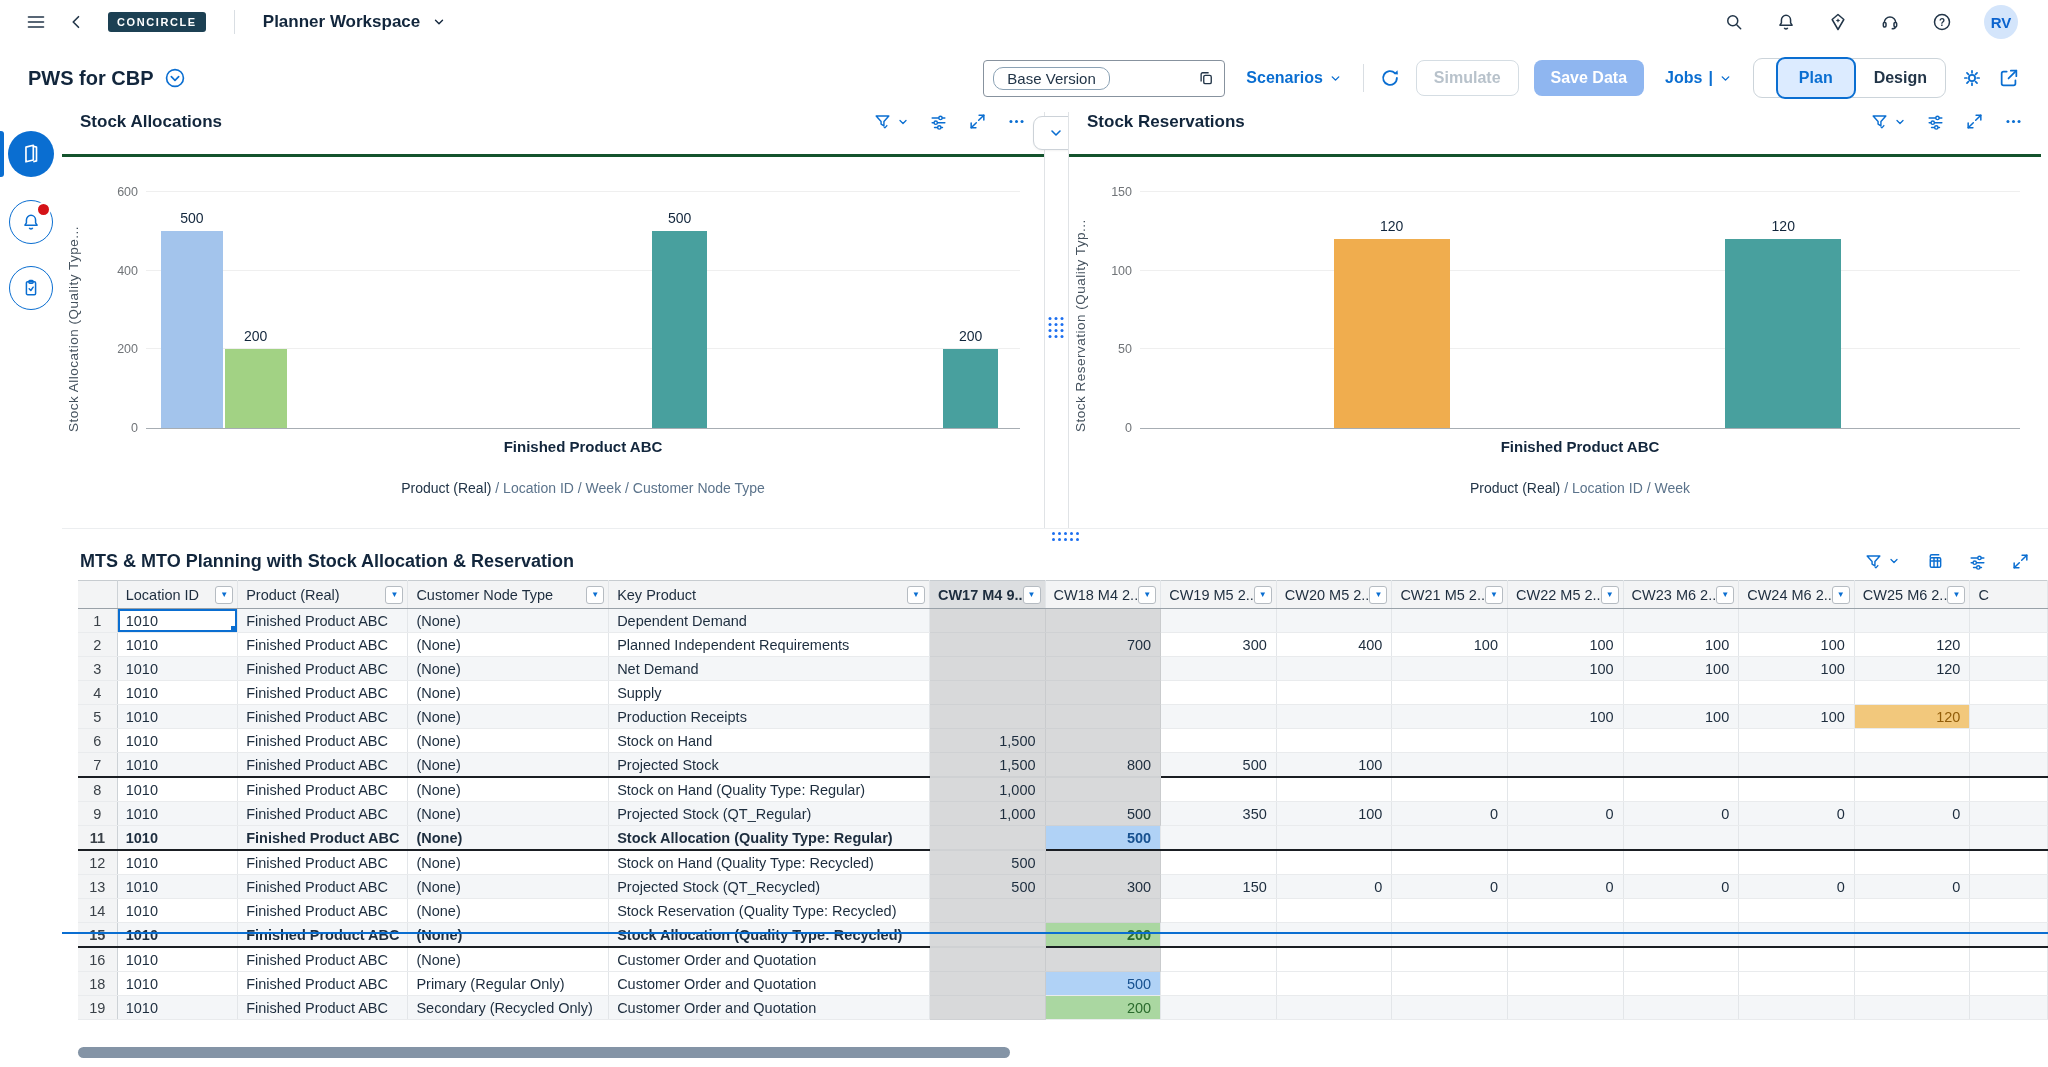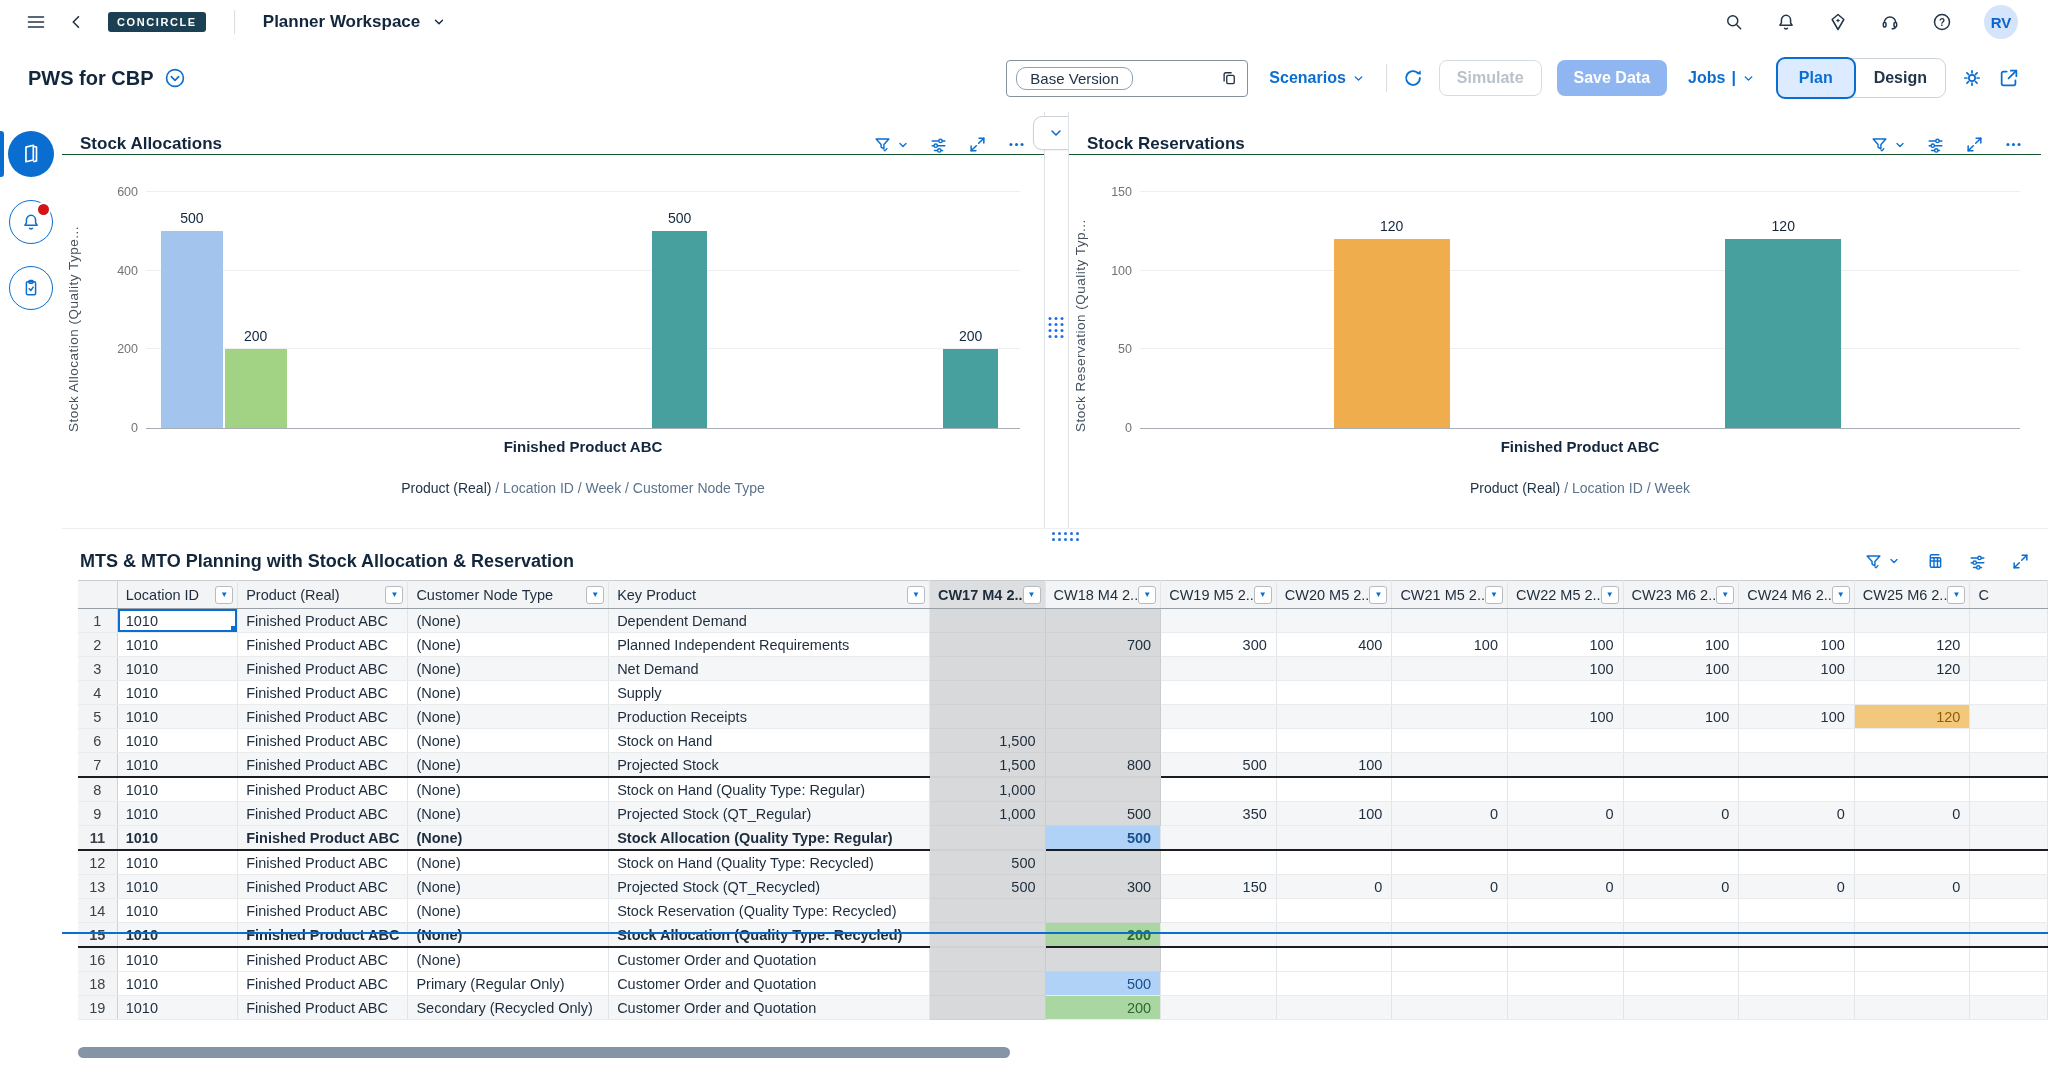--- a/index.html
+++ b/index.html
@@ -22,38 +22,38 @@
   .toolbar{position:absolute;top:44px;left:0;right:0;height:68px;display:flex;align-items:center;padding:0 28px;background:#fff;}
   .pagetitle{font-size:20px;font-weight:700;color:#12263c;display:flex;align-items:center;gap:10px;}
   .tools{margin-left:auto;display:flex;align-items:center;gap:15px;}
   .verbox{width:222px;height:35px;border:1px solid #87929e;border-radius:4px;display:flex;align-items:center;justify-content:space-between;padding:0 9px;background:#fff;}
   .verchip{border:1px solid #8ba2b5;border-radius:10px;padding:2px 13px;font-size:15px;color:#223548;}
   .linkbtn{color:#0a6ed1;font-size:16px;font-weight:600;display:flex;align-items:center;gap:6px;background:none;border:none;cursor:pointer;font-family:inherit;}
   .vsep{width:1px;height:28px;background:#d9dee3;}
   .btn{height:36px;border-radius:8px;font-size:16px;font-weight:600;font-family:inherit;display:flex;align-items:center;padding:0 17px;cursor:pointer;}
   .btn.disabled{background:#fff;border:1px solid #d5dde3;color:#b8c2cb;}
   .btn.primary-dis{background:#8fb6f0;border:none;color:#fff;}
-  .seg{display:flex;align-items:center;border:1px solid #ccd4da;border-radius:9px;height:38px;background:#fff;}
+  .seg{display:flex;align-items:center;border:1px solid #ccd4da;border-radius:9px;height:38px;background:#fff;padding-left:23px;}
   .seg .on{height:38px;margin:-1px 0 -1px -1px;border:2px solid #0a6ed1;border-radius:9px;background:#dcebff;color:#0a6ed1;font-weight:700;font-size:16px;display:flex;align-items:center;padding:0 21px;}
   .seg .off{padding:0 18px;color:#223548;font-weight:600;font-size:16px;}
 
   
   .rail{position:absolute;top:112px;left:0;width:62px;bottom:0;background:#fff;}
   .rail .ind{position:absolute;top:19px;left:0;width:4px;height:46px;background:#0a6ed1;border-radius:0 3px 3px 0;}
   .railbtn{position:absolute;left:50%;transform:translateX(-50%);border-radius:50%;display:flex;align-items:center;justify-content:center;}
   .railbtn.active{top:19px;width:46px;height:46px;background:#0a6ed1;color:#fff;}
   .railbtn.line{width:42px;height:42px;border:1px solid #0a6ed1;color:#0a6ed1;background:#fff;}
   .railbtn .dot{position:absolute;top:1px;right:1px;width:11px;height:11px;border-radius:50%;background:#d41217;border:2px solid #fff;}
 
   
   .chartsrow{position:absolute;top:112px;left:62px;right:0;height:418px;}
   .panel{position:absolute;top:0;bottom:0;background:#fff;}
   .panel.p0{left:0;width:982px;border-right:1px solid #e0e3e6;}
   .panel.p1{left:1006px;width:972px;border-left:1px solid #e0e3e6;}
-  .phead{height:42px;display:flex;align-items:flex-end;padding:0 18px;border-bottom:1px solid #14532d;}
+  .phead{height:42px;display:flex;align-items:flex-start;padding:0 18px;border-bottom:3px solid #14532d;}
   .phead h2{font-size:17px;font-weight:700;color:#12263c;margin:0;}
   .picons{margin-left:auto;display:flex;align-items:center;gap:20px;color:#0a6ed1;}
   .fgrp{display:flex;align-items:center;gap:5px;}
   .ylab{position:absolute;left:4px;top:90px;height:230px;writing-mode:vertical-rl;transform:rotate(180deg);font-size:13.5px;color:#45525e;letter-spacing:0.5px;display:flex;align-items:center;}
   .plot{position:absolute;top:80px;border-bottom:1px solid #a7adb3;}
   .p0 .plot{left:84px;width:874px;height:236px;}
   .p1 .plot{left:71px;width:880px;height:236px;}
   .gline{position:absolute;left:0;right:0;height:1px;background:#efefef;}
   .ytick{position:absolute;left:-46px;width:38px;text-align:right;font-size:12.5px;color:#707478;transform:translateY(50%);}
   .bar{position:absolute;bottom:0;}
@@ -463,21 +463,21 @@
             <col style="width: 110px;">
             <col style="width: 90px;">
           </colgroup>
           <thead>
             <tr>
               <th class="corner"></th>
               <th><span>Location ID</span><span class="fb">▼</span></th>
               <th><span>Product (Real)</span><span class="fb">▼</span></th>
               <th><span>Customer Node Type</span><span class="fb">▼</span></th>
               <th><span>Key Product</span><span class="fb">▼</span></th>
-              <th class="cur"><span>CW17 M4 2..</span><span class="fb">▼</span></th>
+              <th class="cur"><span>CW17 M4 9..</span><span class="fb">▼</span></th>
               <th><span>CW18 M4 2..</span><span class="fb">▼</span></th>
               <th><span>CW19 M5 2..</span><span class="fb">▼</span></th>
               <th><span>CW20 M5 2..</span><span class="fb">▼</span></th>
               <th><span>CW21 M5 2..</span><span class="fb">▼</span></th>
               <th><span>CW22 M5 2..</span><span class="fb">▼</span></th>
               <th><span>CW23 M6 2..</span><span class="fb">▼</span></th>
               <th><span>CW24 M6 2..</span><span class="fb">▼</span></th>
               <th><span>CW25 M6 2..</span><span class="fb">▼</span></th>
               <th><span>C</span></th>
             </tr>

